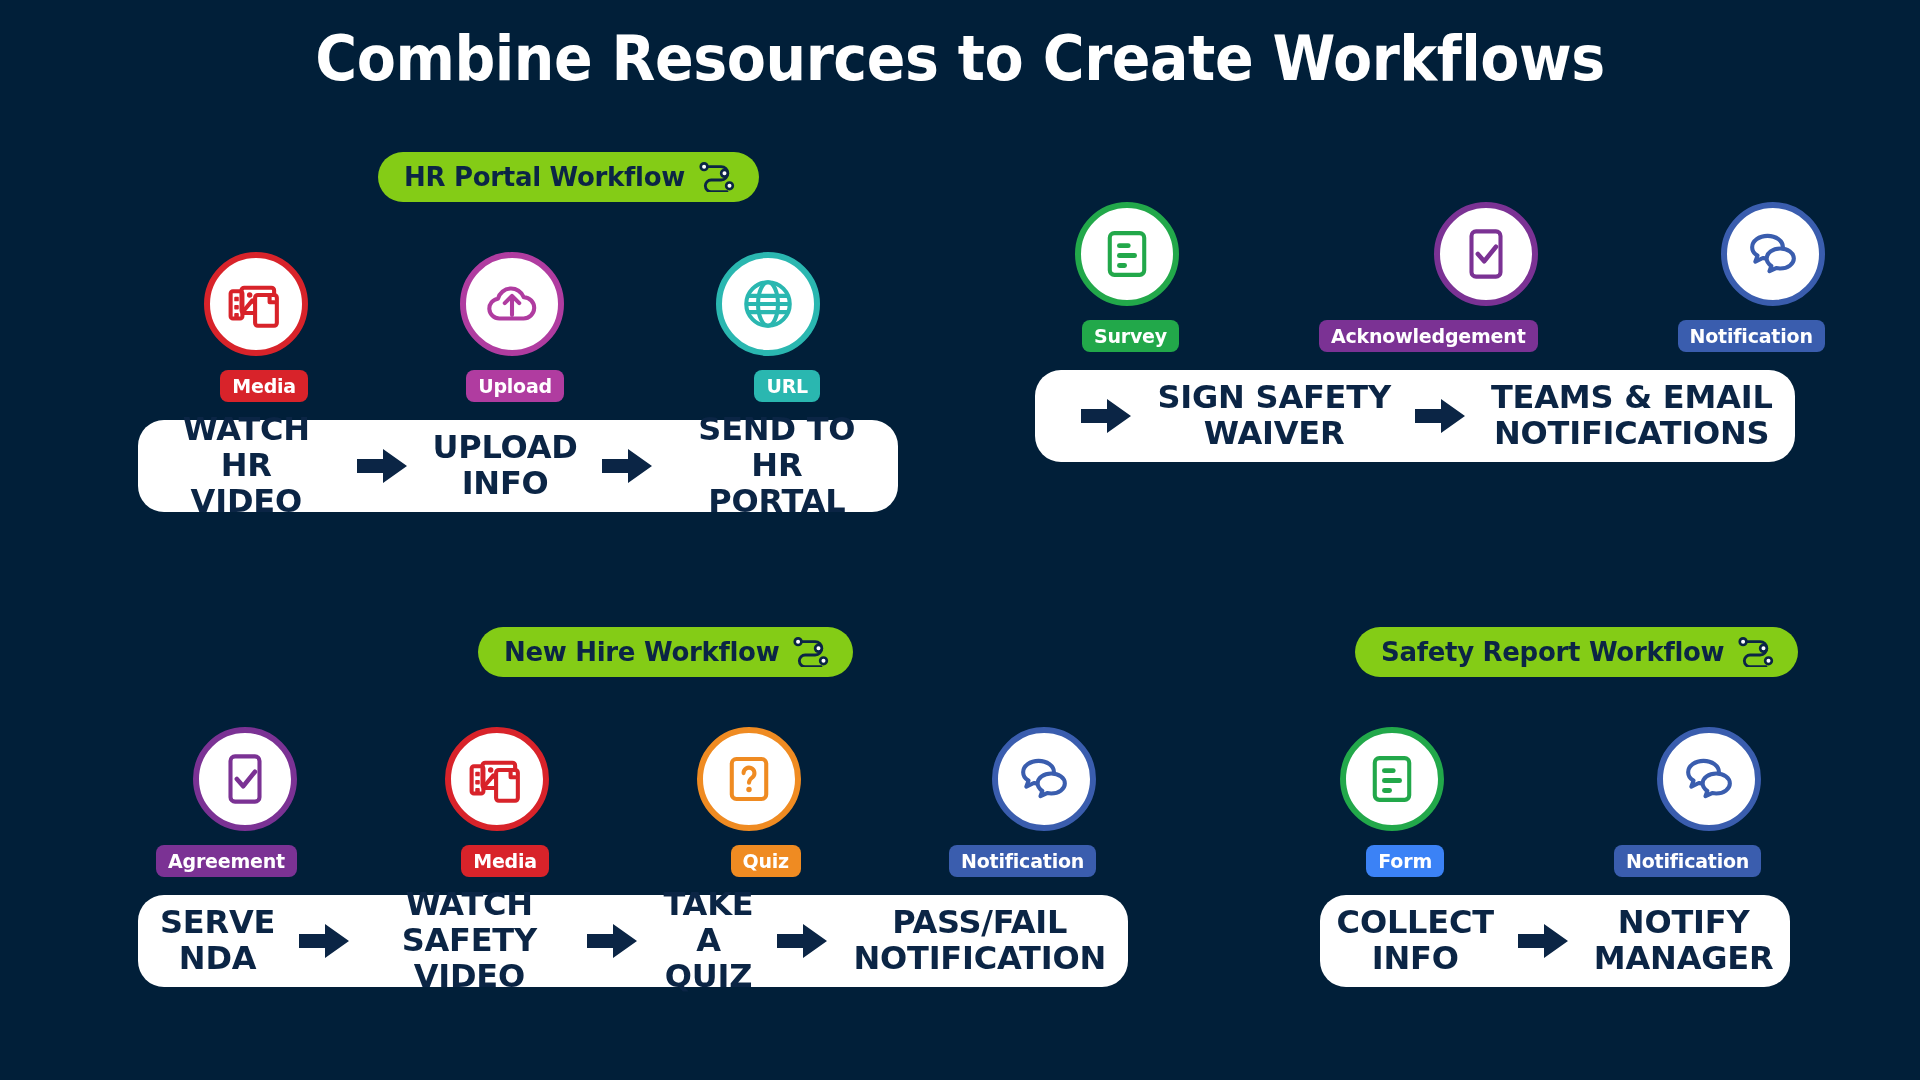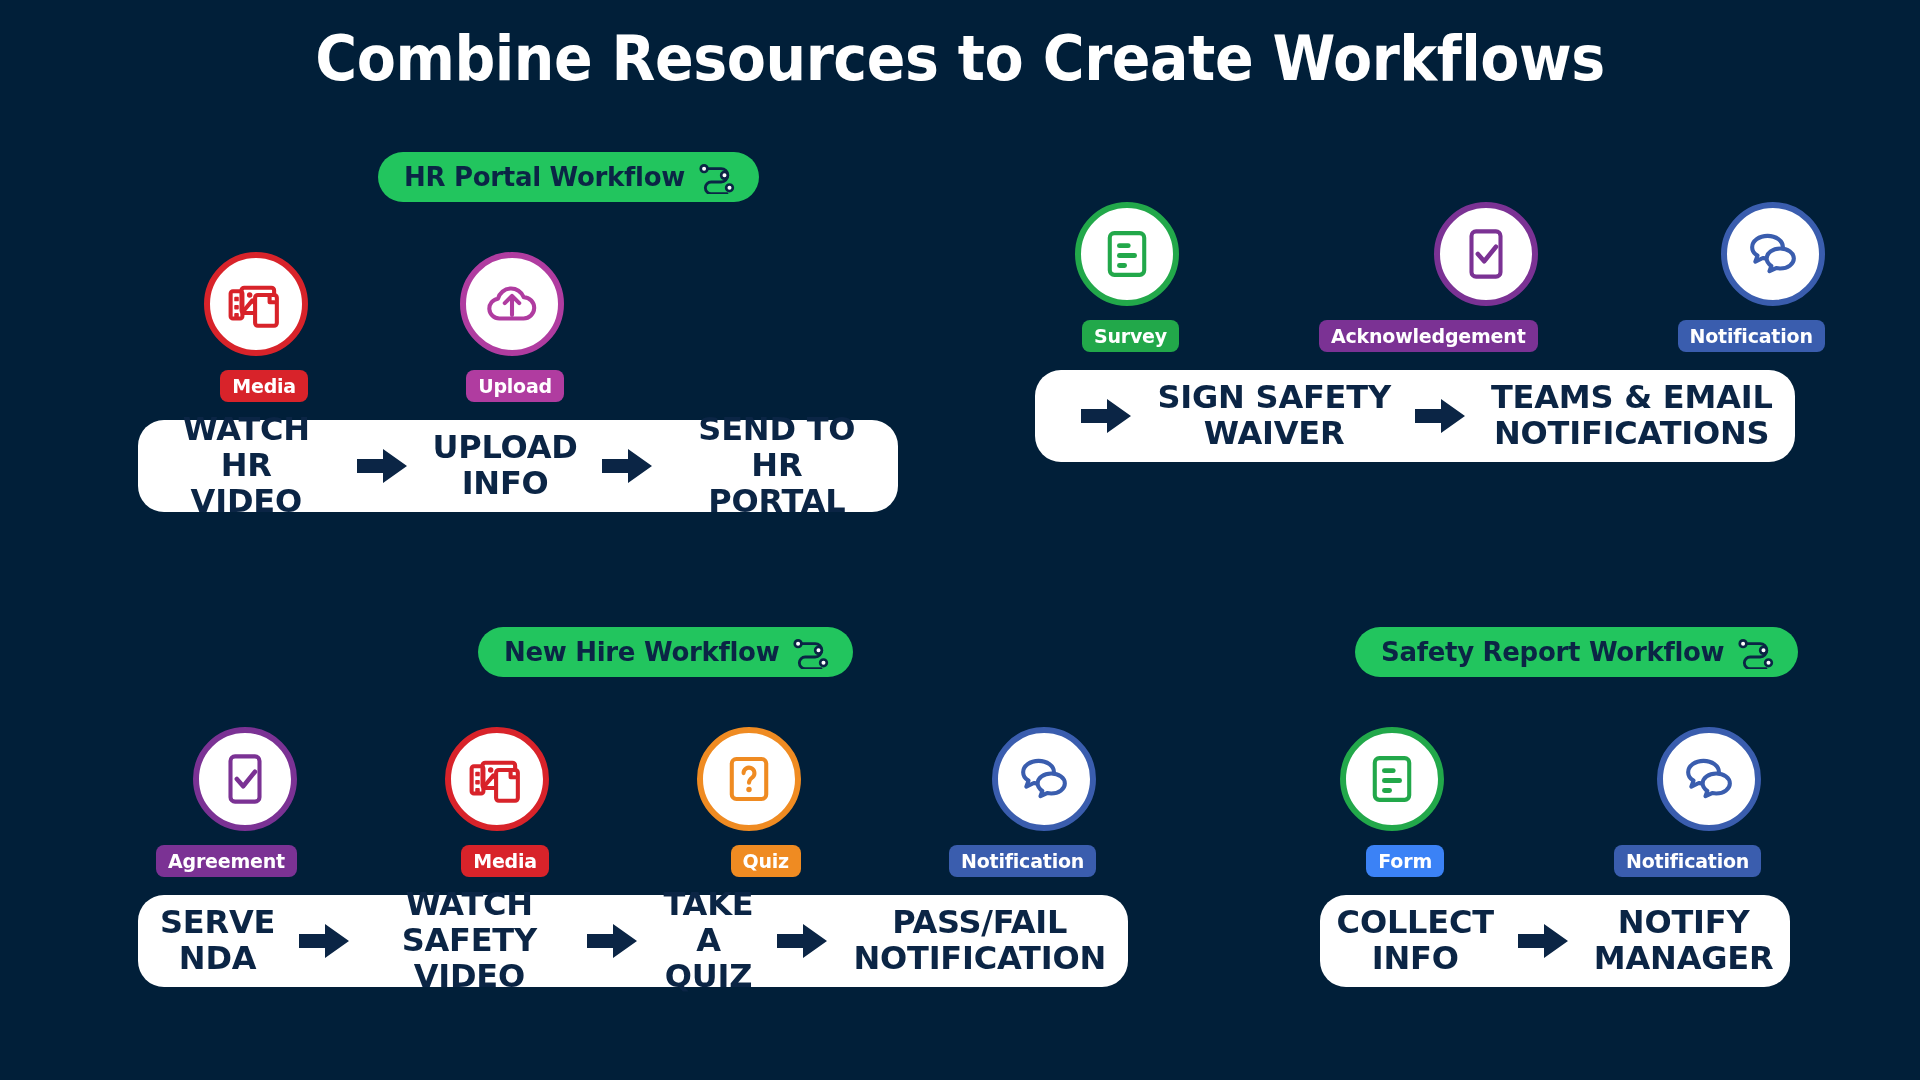--- a/index.html
+++ b/index.html
@@ -22,23 +22,23 @@
     letter-spacing: -0.5px;
     font-family: "DejaVu Sans", sans-serif;
     transform: scaleX(0.92);
   }
 
   
   .wf { position: absolute; }
 
   .wf-pill {
     display: inline-flex;
-    align-items: flex-start;
+    align-items: flex-end;
     gap: 12px;
-    background: #22c55e;
+    background: #84cc16;
     border-radius: 34px;
     padding: 10px 22px 10px 26px;
     height: 50px;
   }
   .wf-pill-label {
     color: #0b2545;
     font-size: 26px;
     font-weight: 700;
     white-space: nowrap;
     font-family: "DejaVu Sans", sans-serif;
@@ -153,20 +153,30 @@
           <div class="node">
             <div class="node-circle" style="border-color: rgb(176, 60, 160);">
               <svg viewBox="0 0 64 64" fill="none">
         <path d="M18 48a11 11 0 01-1.5-21.9A15 15 0 0145 24.5 9.5 9.5 0 0144.5 48H18z" stroke="#b03ca0" stroke-width="4.5" stroke-linejoin="round"></path>
         <path d="M32 44V24" stroke="#b03ca0" stroke-width="4.5" stroke-linecap="round"></path>
         <path d="M24 31l8-8 8 8" stroke="#b03ca0" stroke-width="4.5" stroke-linecap="round" stroke-linejoin="round"></path>
       </svg>
             </div>
             <div class="node-tag" style="background: rgb(176, 60, 160);">Upload</div>
           </div>
+          <div class="node">
+            <div class="node-circle" style="border-color: rgb(42, 183, 176);">
+              <svg viewBox="0 0 64 64" fill="none">
+        <circle cx="32" cy="32" r="24" stroke="#2ab7b0" stroke-width="4.5"></circle>
+        <ellipse cx="32" cy="32" rx="11" ry="24" stroke="#2ab7b0" stroke-width="4.5"></ellipse>
+        <path d="M9.5 23h45M9.5 41h45M8 32h48" stroke="#2ab7b0" stroke-width="4.5"></path>
+      </svg>
+            </div>
+            <div class="node-tag" style="background: rgb(42, 183, 176);">URL</div>
+          </div>
         </div>
       </div>
       <div class="steps-wrap">
         <div class="steps">
           <div class="step-text">WATCH
 HR VIDEO</div>
           <span class="step-gap"></span>
           <span style="display: flex;">
             <svg class="step-arrow" viewBox="0 0 56 40" fill="none">
     <path d="M2 13h26V3l24 17-24 17V27H2z" fill="#0b2545"></path>

